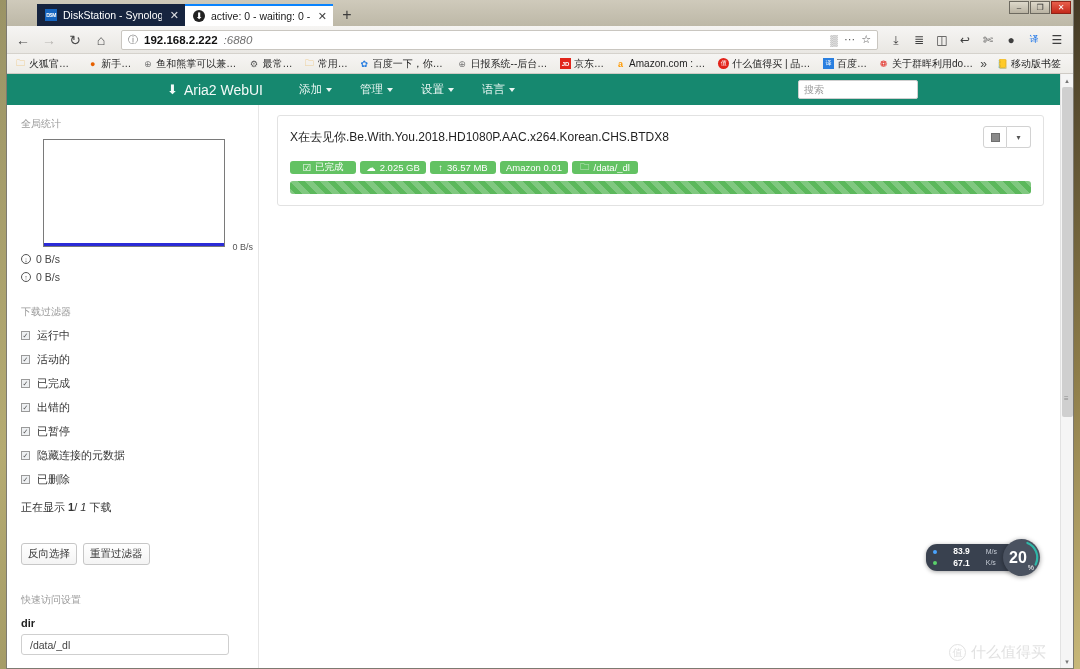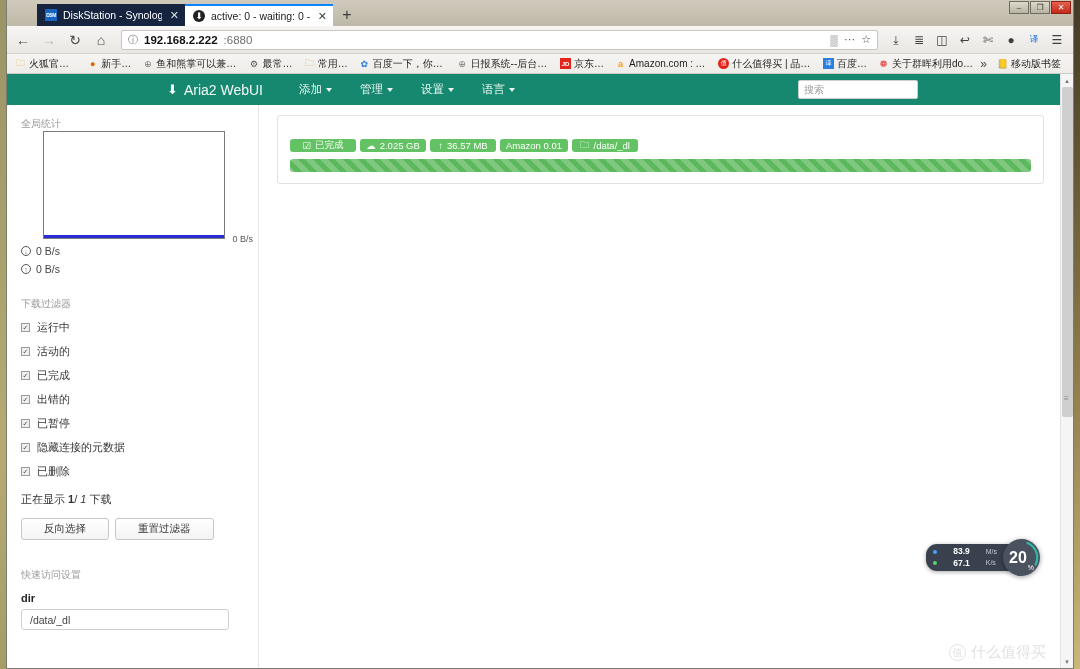--- a/index.html
+++ b/index.html
@@ -75,21 +75,21 @@
   }
   .navbtn.dim { color:#b8b6b2; }
   .urlbar {
     flex:1; height:20px; margin:0 6px; background:#fff;
     border:1px solid #c9c6c0; border-radius:2px;
     display:flex; align-items:center; padding:0 6px; gap:6px;
     font-size:11.5px; color:#1a1a1a;
   }
   .urlbar .ident { color:#6d6d6d; font-size:10px; }
   .url-host { font-weight:bold; color:#111; }
-  .url-rest { color:#6f6f6f; }
+  .url-rest { color:#6f6f6f;font-style:italic; }
   .urlbar .spacer { flex:1; }
   .urlbar .u-icon { color:#5a5a5a; font-size:11px; cursor:pointer; }
   .toolbar-icons { display:flex; align-items:center; gap:3px; padding-right:2px;}
   .ti { width:20px;height:20px;display:flex;align-items:center;justify-content:center;
         color:#3f3f3f; font-size:12px; cursor:pointer;}
 
   
   .bookmarks {
     height:20px; background:linear-gradient(#f6f5f3,#eeece8);
     display:flex; align-items:center; gap:1px; padding:0 4px;
@@ -124,21 +124,21 @@
     background:#fff; border:1px solid #cfcfcf; border-radius:2px;
     display:flex; align-items:center; padding:0 5px; color:#9a9a9a; font-size:10px;
   }
 
   .body-wrap { flex:1; display:flex; background:#fff; }
   
   .sidebar {
     width:252px; flex:0 0 252px; padding:12px 10px 0 14px;
     border-right:1px solid #e6e6e6; font-size:11px; color:#333;
   }
-  .side-title { color:#9a9a9a; font-size:10px; margin-bottom:0; }
+  .side-title { color:#9a9a9a; font-size:10px; margin-bottom:8px; }
   .chart-box { position:relative; width:182px; height:108px; margin-left:22px; }
   .chart-frame { position:absolute; inset:0; border:1px solid #7a7a7a; background:#fff; }
   .chart-base { position:absolute; left:1px; right:1px; bottom:1px; height:3px; background:#2b2bd6; }
   .chart-label { position:absolute; right:-28px; bottom:-5px; font-size:9px; color:#555; }
   .rate-row { display:flex; align-items:center; gap:5px; margin-top:6px; color:#444; font-size:10.5px;}
   .rate-row:first-of-type { margin-top:20px; }
   .circ-icon { width:10px;height:10px;border:1px solid #555;border-radius:50%;
                display:inline-flex;align-items:center;justify-content:center;
                font-size:7px;line-height:1;color:#555;}
   .sec-title { color:#9a9a9a; font-size:10px; margin:22px 0 9px 0; }
@@ -146,21 +146,21 @@
   .chk {
     width:9px;height:9px;flex:0 0 9px;border:1px solid #9a9a9a;background:#eef0f2;
     display:inline-flex;align-items:center;justify-content:center;
     font-size:7px;color:#555;line-height:1;
   }
   .showing { font-size:11px; color:#333; margin:13px 0 11px 0; }
   .showing em { font-style:italic; }
   .btn-row { display:flex; gap:6px; }
   .sbtn {
     border:1px solid #c7c7c7; background:linear-gradient(#fff,#f4f4f4);
-    border-radius:3px; padding:3px 22px; font-size:10.5px; color:#333; cursor:pointer;
+    border-radius:3px; padding:3px 6px; font-size:10.5px; color:#333; cursor:pointer;margin-top:17px;
   }
   .qs-title { color:#9a9a9a; font-size:10px; margin:28px 0 10px 0; }
   .field-label { font-weight:bold; font-size:11px; color:#222; margin-bottom:5px; }
   .field-input {
     width:208px; height:21px; border:1px solid #cfcfcf; border-radius:3px;
     background:#fff; display:flex; align-items:center; padding:0 8px;
     font-size:10.5px; color:#444; margin-bottom:13px;
   }
 
   
@@ -445,20 +445,31 @@
 
           <div class="field-label">dir</div>
           <div class="field-input">
             <span>/data/_dl</span>
           </div>
 
         </div>
 
         <div class="main">
           <div class="task-card">
+            <div class="task-head">
+              <div class="task-title">X在去见你.Be.With.You.2018.HD1080P.AAC.x264.Korean.CHS.BTDX8</div>
+              <div class="ctrl-group">
+                <div class="ctrl-btn">
+                  <span class="stop-sq"></span>
+                </div>
+                <div class="ctrl-btn">
+                  <span style="font-size:8px;color:#555">▾</span>
+                </div>
+              </div>
+            </div>
 
             <div class="badges">
               <div class="badge">
                 <span>☑</span>
                 <span>已完成</span>
               </div>
               <div class="badge">
                 <span>☁</span>
                 <span>2.025 GB</span>
               </div>

